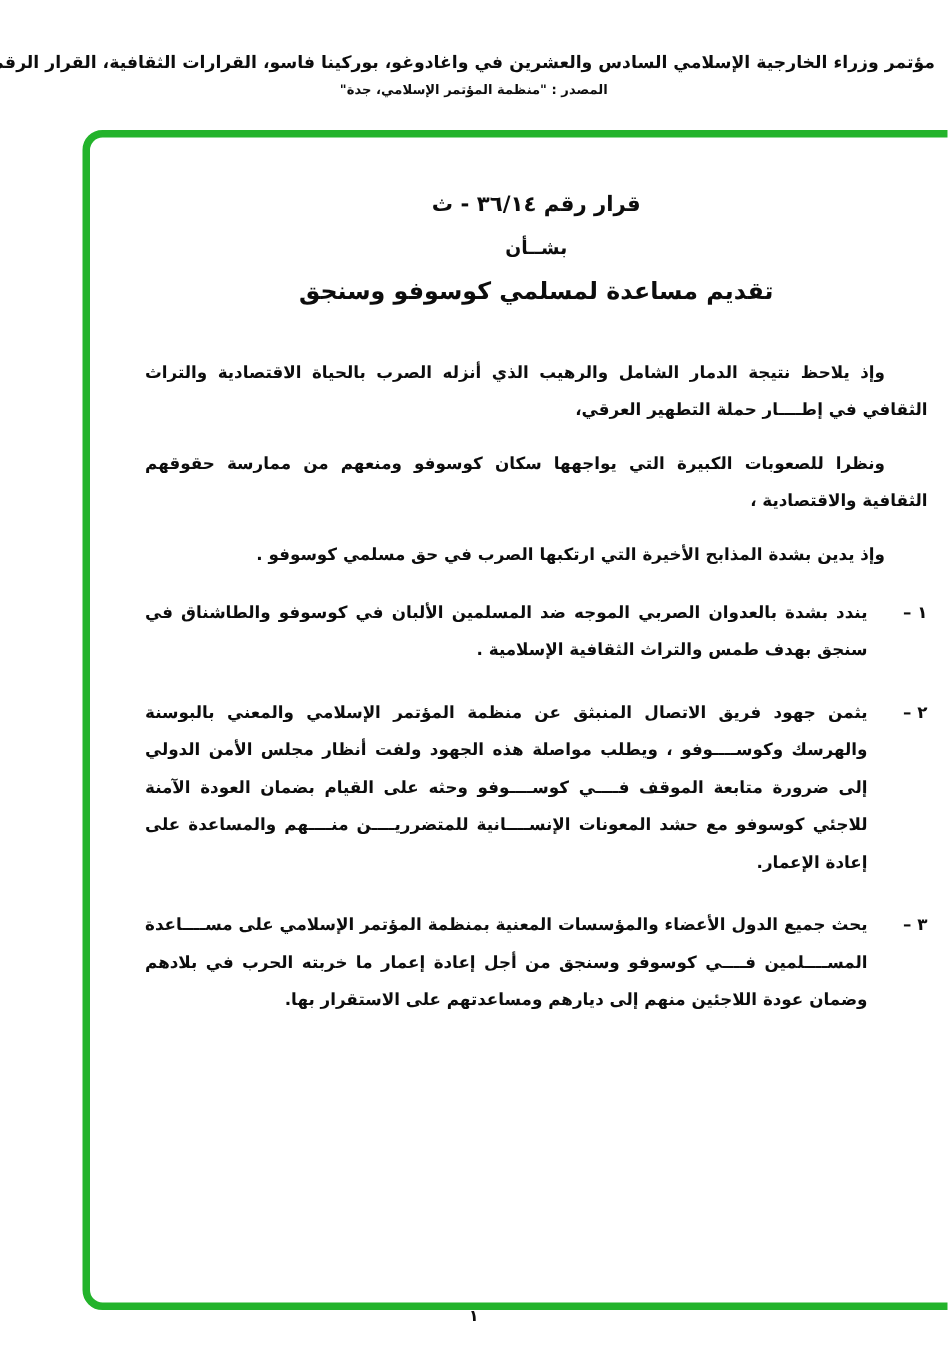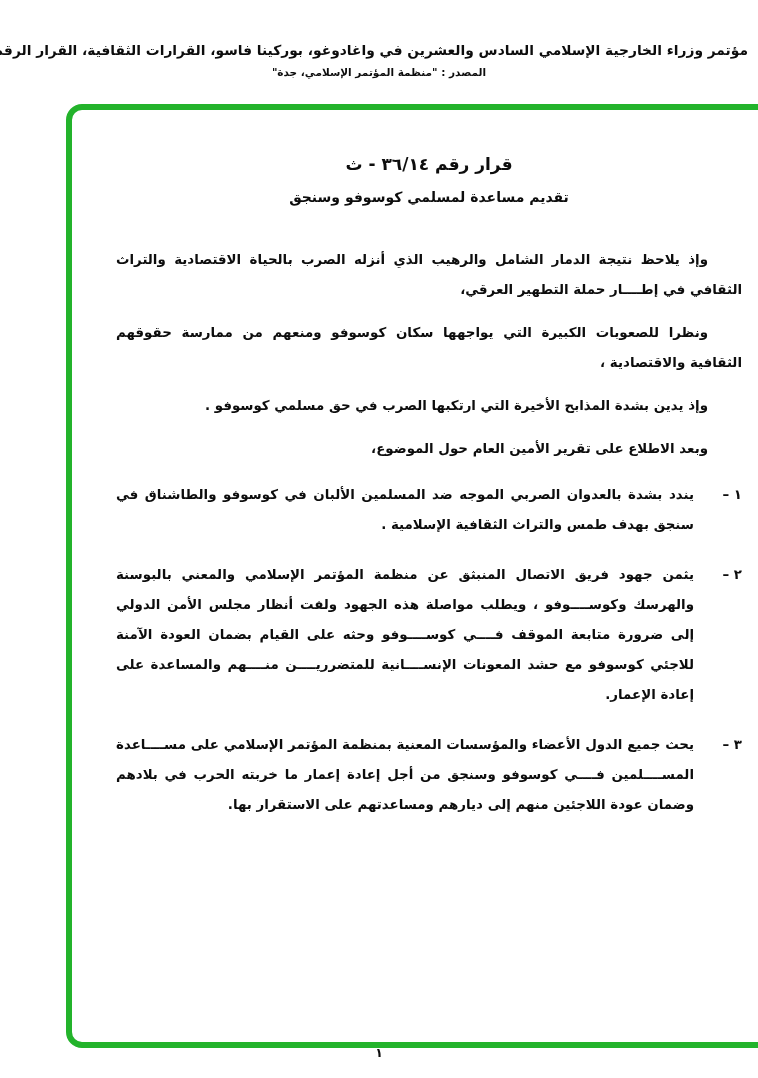--- a/index.html
+++ b/index.html
@@ -22,21 +22,21 @@
     padding:12px;
     margin-left:28px;
   }
   .res-inner{
     direction:rtl;
     padding:26px 20px 0 32px;
   }
   .title{text-align:center;font-weight:bold;direction:rtl;}
   .title-num{font-size:17px;margin-top:6px;}
   .title-about{font-size:15px;margin-top:15px;}
-  .title-subject{font-size:14px;margin-top:15px;}
+  .title-subject{font-size:19px;margin-top:15px;}
   .preamble{margin-top:40px;}
   .preamble p{
     direction:rtl;text-align:justify;font-size:13.4px;font-weight:bold;
     line-height:30px;text-indent:34px;margin:0 0 13px 0;
   }
   .items{margin-top:16px;}
   .item{display:flex;direction:rtl;margin-bottom:20px;}
   .item-num{
     flex:none;width:48px;font-size:13.4px;font-weight:bold;line-height:30px;
   }
@@ -53,27 +53,27 @@
 
 <div class="header">
   <div class="header-line1">مؤتمر وزراء الخارجية الإسلامي السادس والعشرين في واغادوغو، بوركينا فاسو، القرارات الثقافية، القرار الرقم ٢٦/١٤-ث</div>
   <div class="header-line2">المصدر :  "منظمة المؤتمر الإسلامي، جدة"</div>
 </div>
 
 <div class="res-box">
   <div class="res-inner">
 
     <div class="title title-num">قرار رقم ٣٦/١٤ - ث</div>
+    <div class="title title-about">بشــأن</div>
     <div class="title title-subject">تقديم مساعدة لمسلمي كوسوفو وسنجق</div>
 
     <div class="preamble">
       <p>وإذ يلاحظ  نتيجة الدمار الشامل والرهيب الذي أنزله الصرب بالحياة الاقتصادية والتراث الثقافي في إطــــار حملة التطهير العرقي،</p>
       <p>ونظرا للصعوبات الكبيرة التي يواجهها سكان كوسوفو ومنعهم من ممارسة حقوقهم الثقافية والاقتصادية ،</p>
       <p>وإذ يدين بشدة  المذابح الأخيرة التي ارتكبها الصرب في حق مسلمي كوسوفو .</p>
-      <p>وبعد الاطلاع على تقرير الأمين العام حول الموضوع،</p>
     </div>
 
     <div class="items">
       <div class="item">
         <span class="item-num">١ –</span>
         <span class="item-text">يندد  بشدة بالعدوان الصربي الموجه ضد المسلمين الألبان في كوسوفو والطاشناق في سنجق بهدف طمس والتراث الثقافية الإسلامية .</span>
       </div>
       <div class="item">
         <span class="item-num">٢ –</span>
         <span class="item-text">يثمن جهود فريق الاتصال المنبثق عن منظمة المؤتمر الإسلامي والمعني بالبوسنة والهرسك وكوســــوفو ، ويطلب مواصلة هذه الجهود ولفت أنظار مجلس الأمن الدولي إلى ضرورة متابعة الموقف فــــي كوســــوفو وحثه على القيام بضمان العودة الآمنة للاجئي كوسوفو مع حشد المعونات الإنســــانية للمتضرريــــن منــــهم والمساعدة على إعادة الإعمار.</span>

